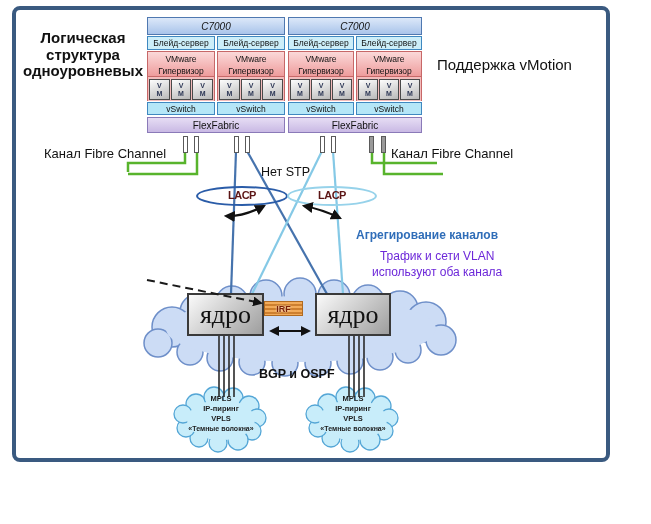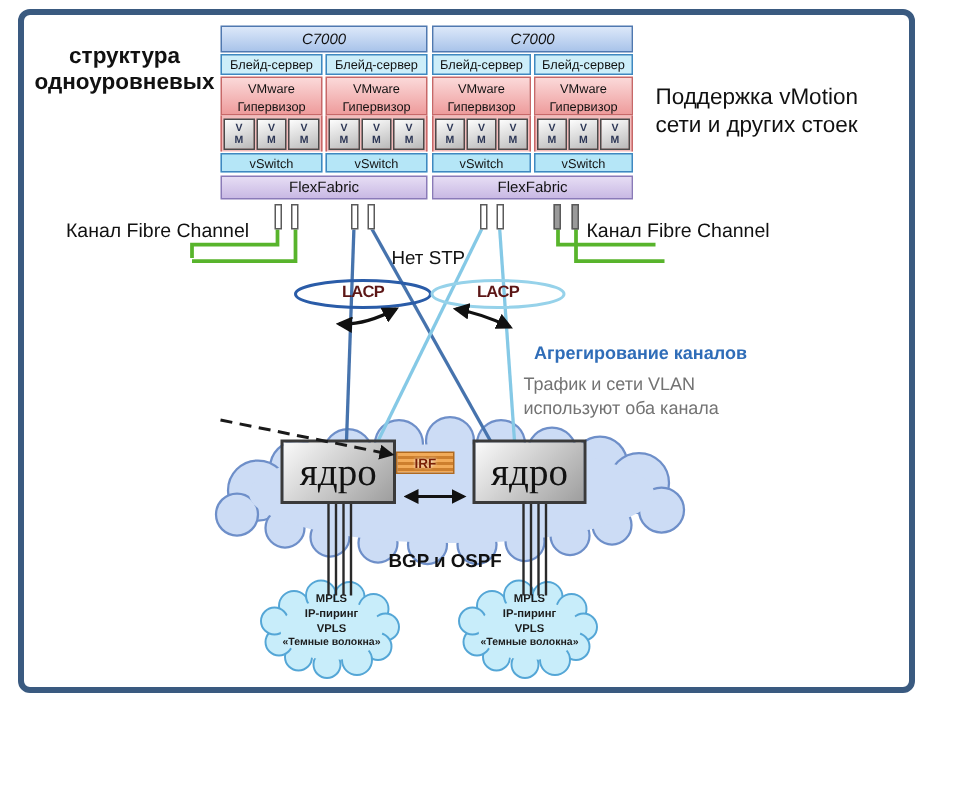--- a/index.html
+++ b/index.html
@@ -32,21 +32,21 @@
   .port{position:absolute;top:136px;width:5px;height:17px;background:#fff;border:1.5px solid #5a5a5a;box-sizing:border-box;}
   .port.dark{background:#9a9a9a;}
 
   
   .t-title{left:16px;top:30px;width:134px;font-size:15px;font-weight:bold;line-height:16.5px;text-align:center;}
   .t-fc{font-size:13px;white-space:nowrap;}
   .t-nostp{left:261px;top:165px;font-size:12.5px;}
   .t-lacp{width:46px;text-align:center;font-weight:bold;font-size:11px;color:#5c1616;letter-spacing:-0.5px;}
   .t-vmotion{left:437px;top:56px;font-size:15px;line-height:18.5px;white-space:nowrap;}
   .t-aggr{left:356px;top:228px;font-size:12px;font-weight:bold;color:#2f6db8;white-space:nowrap;}
-  .t-vlan{left:349px;top:249px;font-size:12px;line-height:15.5px;color:#737373;white-space:nowrap;}
+  .t-vlan{left:372px;top:249px;font-size:12px;line-height:15.5px;color:#6d28d9;white-space:nowrap;text-align:center;}
   .t-bgp{left:259px;top:367px;font-size:12.5px;font-weight:bold;}
   .core{position:absolute;top:293px;height:43px;border:2px solid #3a3a3a;
         background:linear-gradient(135deg,#fafafa,#9e9e9e);display:flex;align-items:center;justify-content:center;
         font-family:"Liberation Serif",serif;font-size:26px;box-sizing:border-box;}
   .irf{position:absolute;left:264px;top:301px;width:39px;height:15px;
        background:repeating-linear-gradient(to bottom,#f2ab59 0 2px,#cd7f2e 2px 4px);
        border:1px solid #b06a20;display:flex;align-items:center;justify-content:center;
        font-size:9px;font-weight:bold;color:#7a1f04;text-shadow:0 0 2px #fff;box-sizing:border-box;}
   .wan-text{width:88px;text-align:center;font-size:7.5px;font-weight:bold;line-height:10px;color:#1c1c1c;}
   .wan-text .small{font-size:7px;}
@@ -136,20 +136,21 @@
       <line x1="349" y1="336" x2="349" y2="397"></line>
         <line x1="354" y1="336" x2="354" y2="397"></line>
       <line x1="359" y1="336" x2="359" y2="397"></line>
         <line x1="364" y1="336" x2="364" y2="397"></line>
     </g>
     <ellipse cx="242" cy="196" rx="45" ry="9" fill="none" stroke="#2a5ca8" stroke-width="2"></ellipse>
     <ellipse cx="332" cy="196" rx="44" ry="9" fill="none" stroke="#96d2ea" stroke-width="2"></ellipse>
   </svg>
 
   <div class="abs t-title">
+    <div>Логическая</div>
     <div>структура</div>
     <div>одноуровневых</div>
   </div>
 
   <div class="enc" style="left:147px;width:138px;">
     <div class="enc-head">C7000</div>
     <div class="enc-cols">
       <div class="enc-col">
         <div class="blade">Блейд-сервер</div>
         <div class="vmw">
@@ -258,21 +259,20 @@
   <div class="port dark" style="left:369px;"></div>
   <div class="port dark" style="left:381px;"></div>
 
   <div class="abs t-fc" style="left:44px;top:146px;">Канал Fibre Channel</div>
   <div class="abs t-fc" style="left:391px;top:146px;">Канал Fibre Channel</div>
   <div class="abs t-nostp">Нет STP</div>
   <div class="abs t-lacp" style="left:219px;top:189px;">LACP</div>
   <div class="abs t-lacp" style="left:309px;top:189px;">LACP</div>
   <div class="abs t-vmotion">
     <div>Поддержка vMotion</div>
-    <div>сети и других стоек</div>
   </div>
   <div class="abs t-aggr">Агрегирование каналов</div>
   <div class="abs t-vlan">
     <div>Трафик и сети VLAN</div>
     <div>используют оба канала</div>
   </div>
 
   <div class="core" style="left:187px;width:77px;">ядро</div>
   <div class="core" style="left:315px;width:76px;">ядро</div>
   <div class="irf">IRF</div>

